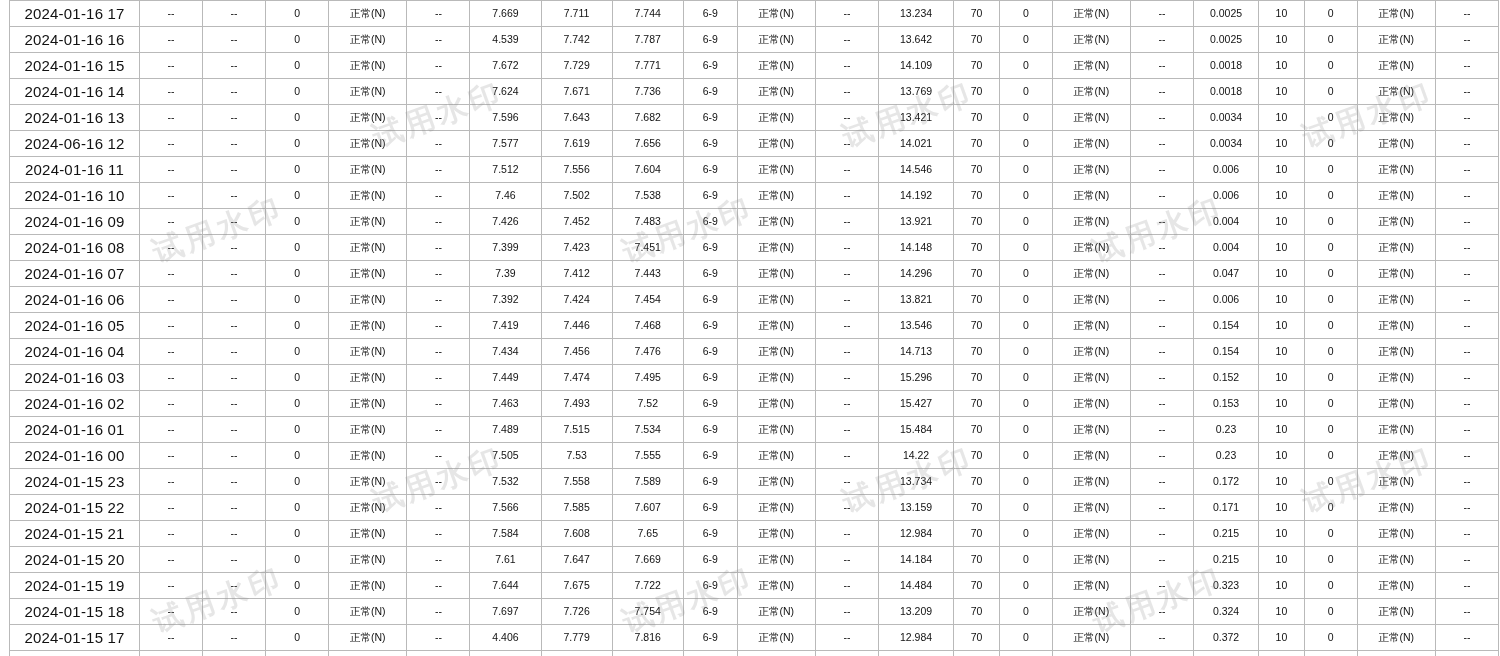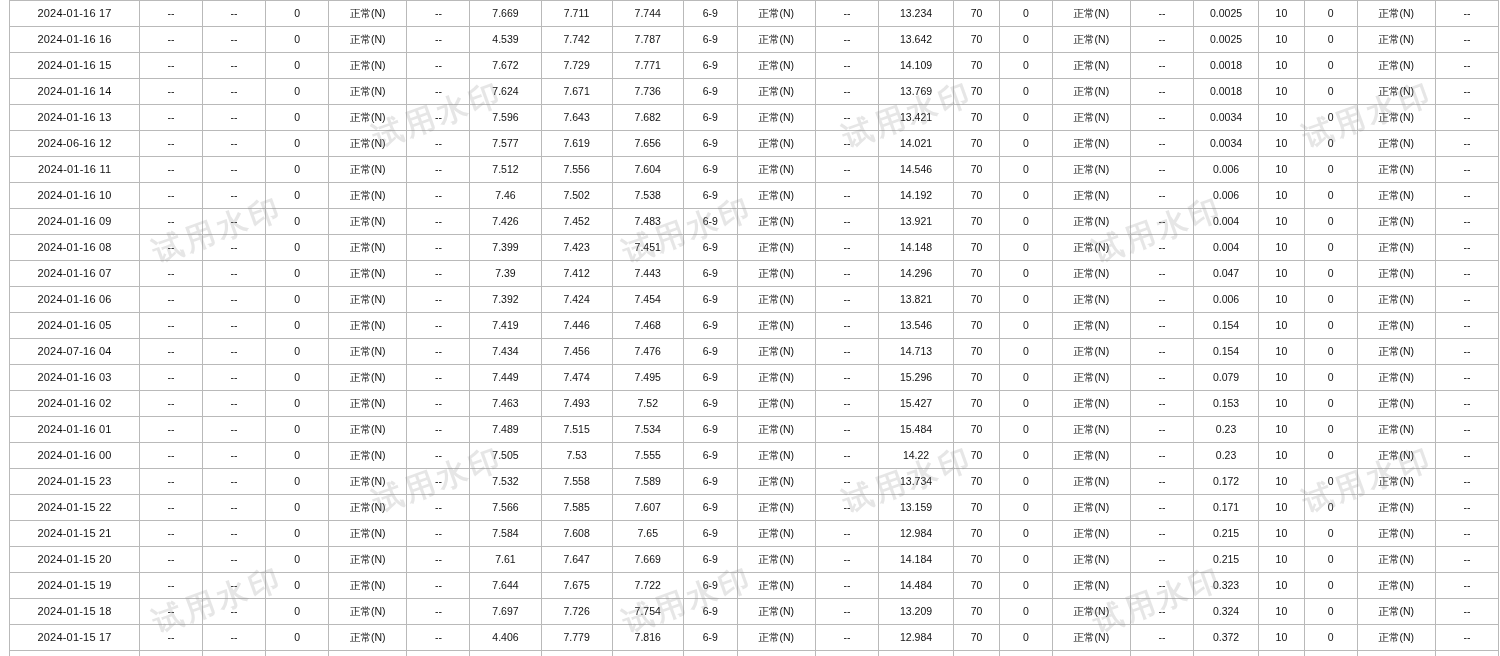--- a/index.html
+++ b/index.html
@@ -54,21 +54,21 @@
     height: 25px;
     line-height: 25px;
     padding: 0;
     text-align: center;
     vertical-align: middle;
     white-space: nowrap;
     overflow: hidden;
     background: transparent;
   }
   td.c-time {
-    font-size: 11px;
+    font-size: 15px;
     letter-spacing: 0.2px;
   }
   td.cn {
     font-size: 10.5px;
   }
 </style>
 </head>
 <body>
 
 <div id="watermark-layer">
@@ -419,21 +419,21 @@
           <td>0</td>
           <td class="cn">正常(N)</td>
           <td>--</td>
           <td>0.154</td>
           <td>10</td>
           <td>0</td>
           <td class="cn">正常(N)</td>
           <td>--</td>
         </tr>
         <tr>
-          <td class="c-time">2024-07-16 04</td>
+          <td class="c-time">2024-01-16 04</td>
           <td>--</td>
           <td>--</td>
           <td>0</td>
           <td class="cn">正常(N)</td>
           <td>--</td>
           <td>7.434</td>
           <td>7.456</td>
           <td>7.476</td>
           <td>6-9</td>
           <td class="cn">正常(N)</td>
@@ -460,21 +460,21 @@
           <td>7.474</td>
           <td>7.495</td>
           <td>6-9</td>
           <td class="cn">正常(N)</td>
           <td>--</td>
           <td>15.296</td>
           <td>70</td>
           <td>0</td>
           <td class="cn">正常(N)</td>
           <td>--</td>
-          <td>0.079</td>
+          <td>0.152</td>
           <td>10</td>
           <td>0</td>
           <td class="cn">正常(N)</td>
           <td>--</td>
         </tr>
         <tr>
           <td class="c-time">2024-01-16 02</td>
           <td>--</td>
           <td>--</td>
           <td>0</td>

